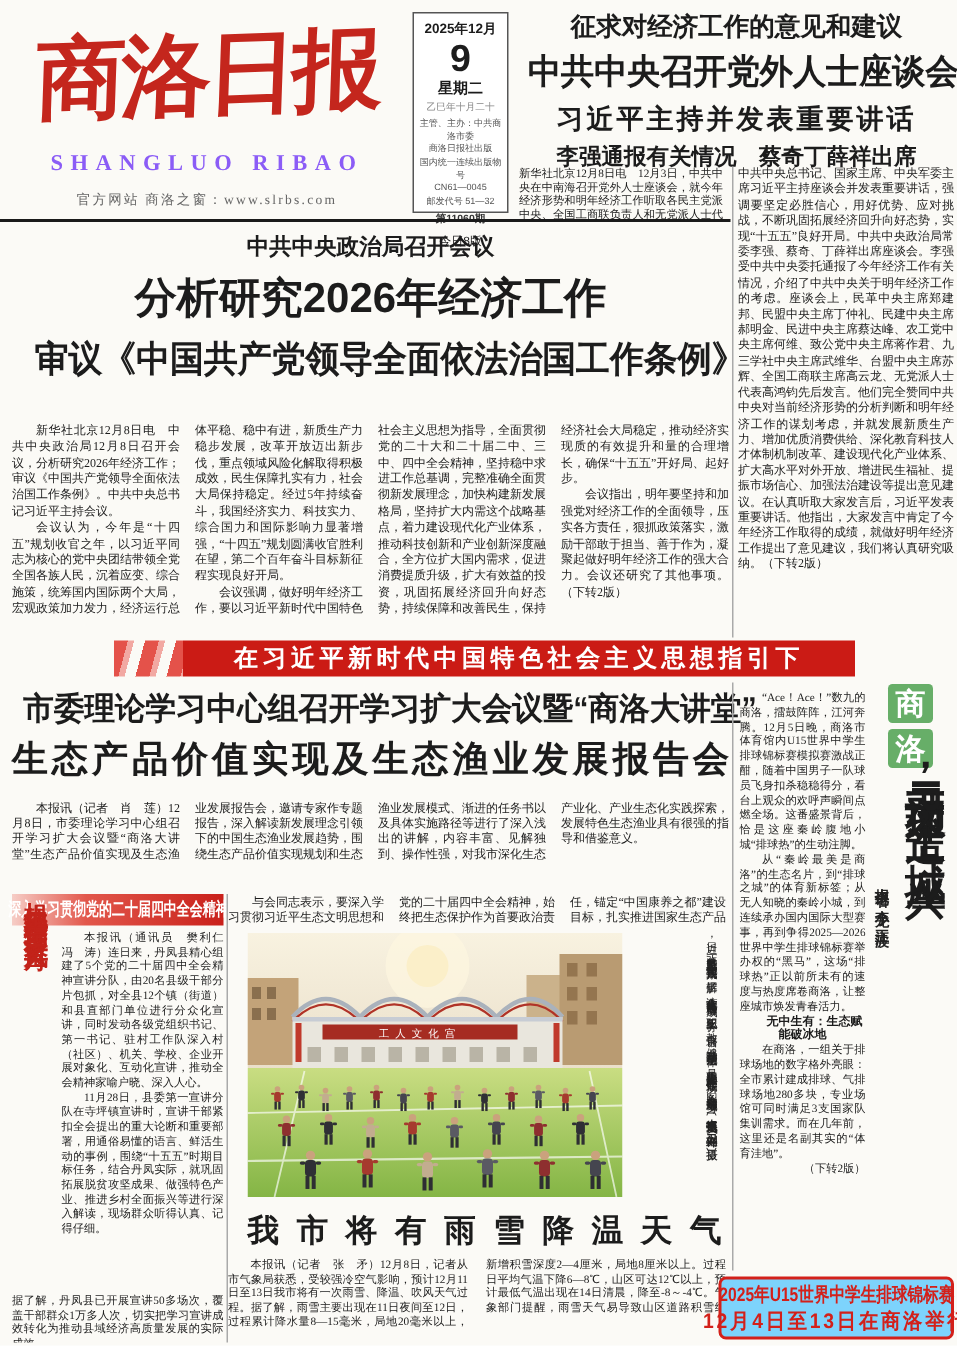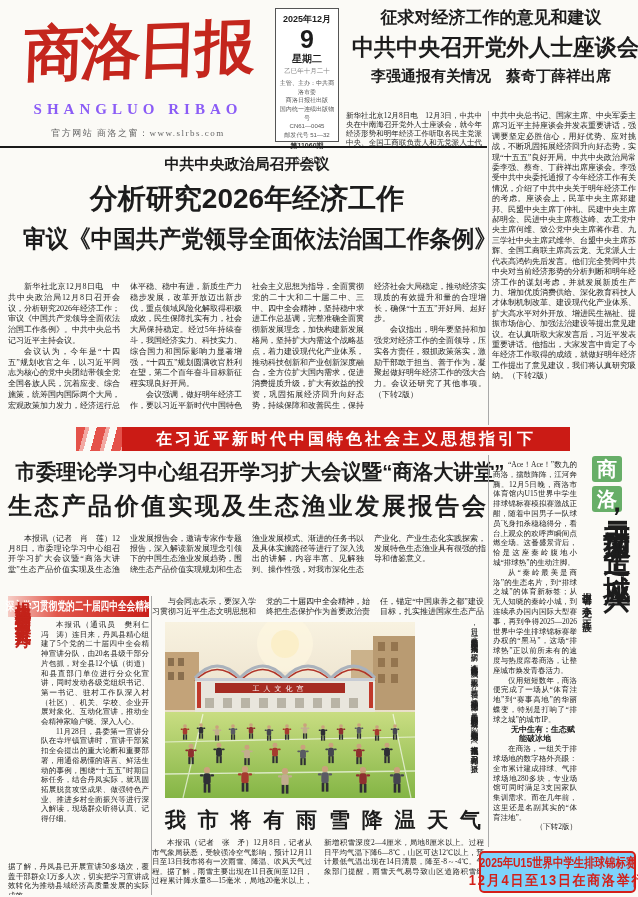--- a/index.html
+++ b/index.html
@@ -133,20 +133,21 @@
     <div class="db-small">国内统一连续出版物号</div>
     <div class="db-small">CN61—0045</div>
     <div class="db-small">邮发代号 51—32</div>
     <div class="db-issue">第11060期</div>
     <div class="db-pages">今日8版</div>
   </div>
 
   <div class="abs ts sans">
     <div class="ts-kicker">征求对经济工作的意见和建议</div>
     <div class="ts-h1"><span class="nowrap">中共中央召开党外人士座谈会</span></div>
+    <div class="ts-s1">习近平主持并发表重要讲话</div>
     <div class="ts-s2">李强通报有关情况　蔡奇丁薛祥出席</div>
   </div>
   <div class="abs ts-bl just">新华社北京12月8日电　12月3日，中共中央在中南海召开党外人士座谈会，就今年经济形势和明年经济工作听取各民主党派中央、全国工商联负责人和无党派人士代表的意见和建议。</div>
   <div class="abs ts-br just">中共中央总书记、国家主席、中央军委主席习近平主持座谈会并发表重要讲话，强调要坚定必胜信心，用好优势、应对挑战，不断巩固拓展经济回升向好态势，实现“十五五”良好开局。中共中央政治局常委李强、蔡奇、丁薛祥出席座谈会。李强受中共中央委托通报了今年经济工作有关情况，介绍了中共中央关于明年经济工作的考虑。座谈会上，民革中央主席郑建邦、民盟中央主席丁仲礼、民建中央主席郝明金、民进中央主席蔡达峰、农工党中央主席何维、致公党中央主席蒋作君、九三学社中央主席武维华、台盟中央主席苏辉、全国工商联主席高云龙、无党派人士代表高鸿钧先后发言。他们完全赞同中共中央对当前经济形势的分析判断和明年经济工作的谋划考虑，并就发展新质生产力、增加优质消费供给、深化教育科技人才体制机制改革、建设现代化产业体系、扩大高水平对外开放、增进民生福祉、提振市场信心、加强法治建设等提出意见建议。在认真听取大家发言后，习近平发表重要讲话。他指出，大家发言中肯定了今年经济工作取得的成绩，就做好明年经济工作提出了意见建议，我们将认真研究吸纳。（下转2版）</div>
 
   <div class="abs rule"></div>
   <div class="abs vdiv" style="left:488px;top:111px;height:314px;"></div>
 
   <div class="abs cs sans">
     <div class="cs-kicker">中共中央政治局召开会议</div>
@@ -289,21 +290,20 @@
 
   <div class="abs wx-h sans">我市将有雨雪降温天气</div>
   <div class="abs wx-b just">
     <p>本报讯（记者　张　矛）12月8日，记者从市气象局获悉，受较强冷空气影响，预计12月11日至13日我市将有一次雨雪、降温、吹风天气过程。据了解，雨雪主要出现在11日夜间至12日，过程累计降水量8—15毫米，局地20毫米以上，新增积雪深度2—4厘米，局地8厘米以上。过程日平均气温下降6—8℃，山区可达12℃以上，预计最低气温出现在14日清晨，降至-8～-4℃。气象部门提醒，雨雪天气易导致山区道路积雪结冰，对交通出行影响较大，相关部门要提前做好防范应对，必要时采取交通管制措施。</p>
   </div>
 
   <div class="abs vdiv" style="left:488px;top:455px;height:392px;"></div>
   <div class="abs sb-b just">
     <p>“Ace！Ace！”数九的商洛，擂鼓阵阵，江河奔腾。12月5日晚，商洛市体育馆内U15世界中学生排球锦标赛模拟赛激战正酣，随着中国男子一队球员飞身扣杀稳稳得分，看台上观众的欢呼声瞬间点燃全场。这番盛景背后，恰是这座秦岭腹地小城“排球热”的生动注脚。</p>
     <p>从“秦岭最美是商洛”的生态名片，到“排球之城”的体育新标签；从无人知晓的秦岭小城，到连续承办国内国际大型赛事，再到争得2025—2026世界中学生排球锦标赛举办权的“黑马”，这场“排球热”正以前所未有的速度与热度席卷商洛，让整座城市焕发青春活力。</p>
-    <p>仅用短短数年，商洛便完成了一场从“体育洼地”到“赛事高地”的华丽蝶变，特别是打响了“排球之城”的城市IP。</p>
     <p class="sb-sub">无中生有：生态赋能破冰地</p>
     <p>在商洛，一组关于排球场地的数字格外亮眼：全市累计建成排球、气排球场地280多块，专业场馆可同时满足3支国家队集训需求。而在几年前，这里还是名副其实的“体育洼地”。</p>
     <p class="sb-next">（下转2版）</p>
   </div>
   <div class="abs tag" style="left:592px;top:456px;">商</div>
   <div class="abs tag" style="left:592px;top:486px;">洛</div>
   <div class="abs sb-h">一项运动，造一个IP，兴一座城</div>
   <div class="abs sb-by">本报记者　李小龙　王江波</div>
 
   <div class="abs event">

